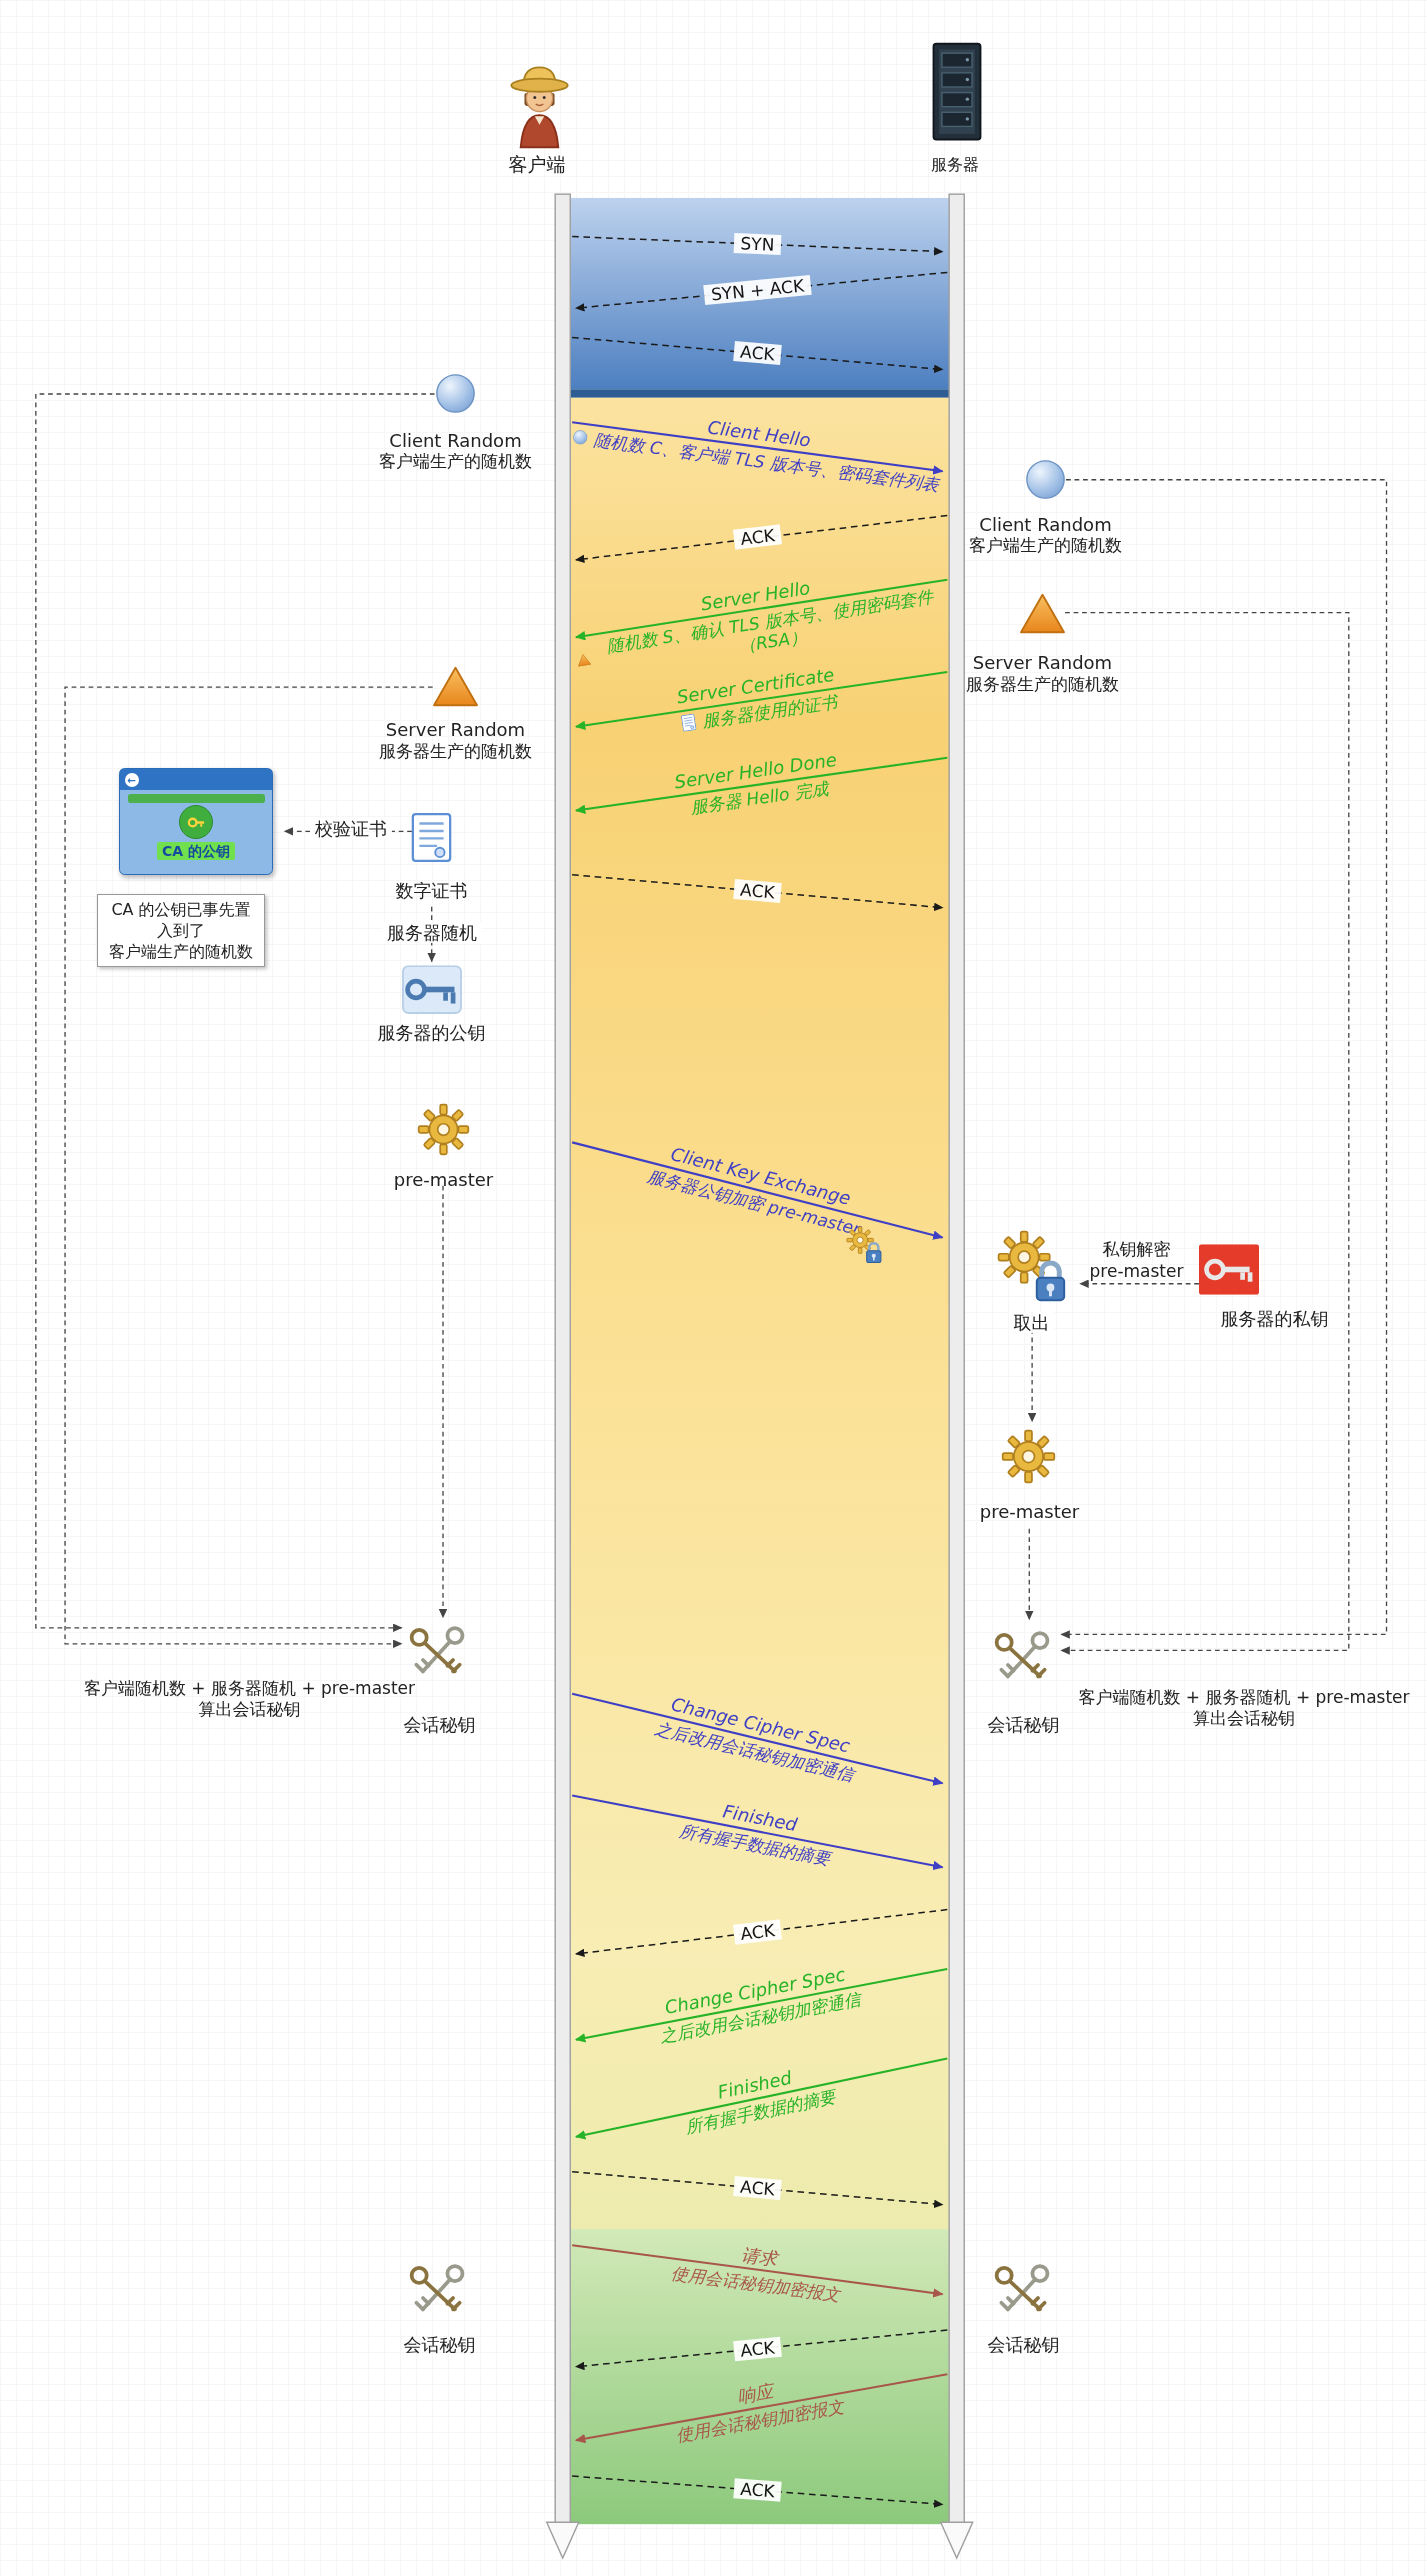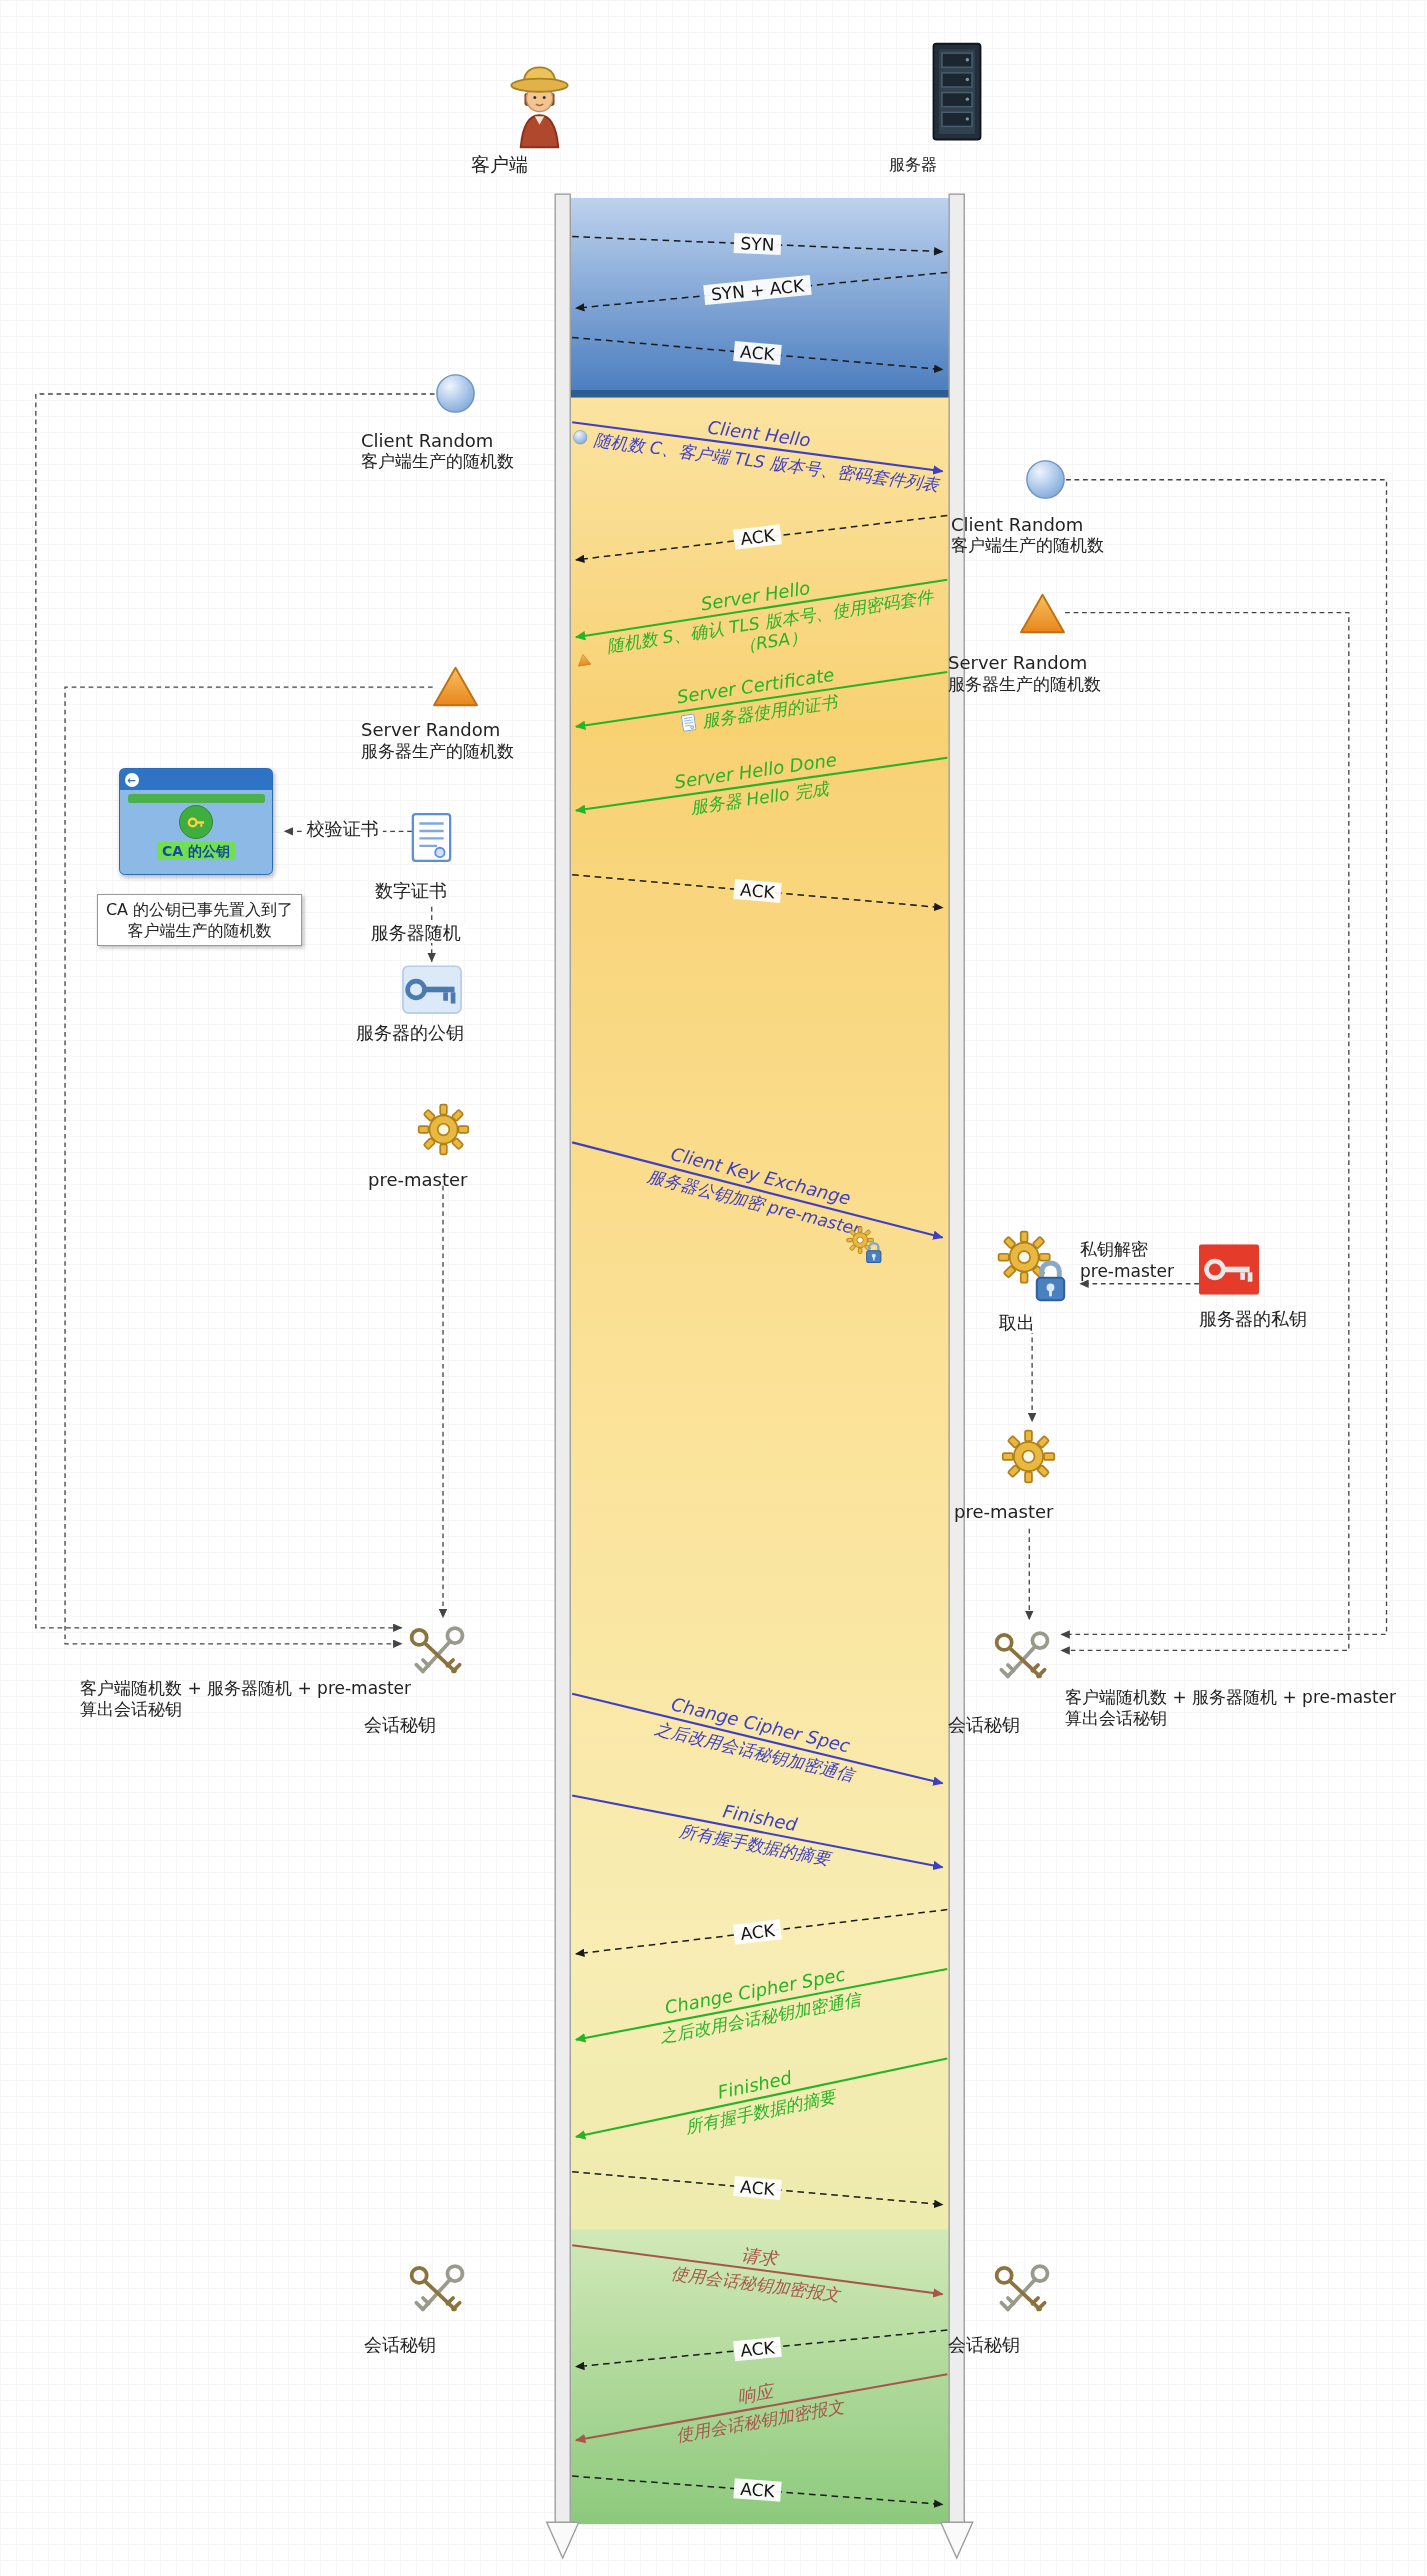--- a/index.html
+++ b/index.html
@@ -10,21 +10,21 @@
     background-color:#fff;
     background-image:
       linear-gradient(#f6f6f6 0.9px, transparent 0.9px),
       linear-gradient(90deg,#f6f6f6 0.9px, transparent 0.9px),
       linear-gradient(#eeeeee 0.9px, transparent 0.9px),
       linear-gradient(90deg,#eeeeee 0.9px, transparent 0.9px);
     background-size:16px 16px,16px 16px,80px 80px,80px 80px;
   }
   .abs{position:absolute}
   svg.layer{position:absolute;left:0;top:0}
-  .lbl{position:absolute;font-size:18px;line-height:21px;}
+  .lbl{position:absolute;font-size:18px;line-height:21px;text-align:center}
   .small{font-size:17px}
   .wbg{background:rgba(255,255,255,.93);padding:0 4.7px;display:inline-block}
   .msg{position:absolute;left:571px;width:373px;text-align:center;pointer-events:none}
   .msg.two{height:60px}
   .msg.one{height:26px;display:flex;align-items:center;justify-content:center}
   .m-title{position:absolute;left:0;right:0;bottom:50%;padding-bottom:2.8px;font-style:italic;font-size:18px;line-height:21px}
   .m-sub{position:absolute;left:0;right:0;top:50%;padding-top:3.8px;font-style:italic;font-size:17px;line-height:20px;display:flex;justify-content:center;align-items:center;gap:6.6px}
   .ack{background:rgba(255,255,255,.93);padding:0 6.6px;font-size:17px;color:#141414}
   .c-b{color:#3f3fc6}
   .c-g{color:#27b327}
@@ -396,21 +396,21 @@
     <div class="badge">
       <svg width="19" height="19" viewBox="0 0 20 20">
         <circle cx="6" cy="10" r="4" fill="none" stroke="#ffd23e" stroke-width="2.5"></circle>
         <rect x="9" y="8.7" width="9" height="2.6" fill="#ffd23e"></rect>
         <rect x="14" y="11" width="2" height="3.5" fill="#ffd23e"></rect>
       </svg>
     </div>
     <div class="calabel">CA 的公钥</div>
   </div>
 
-  <div class="notebox" style="left:97px;top:894px;width:205px">
+  <div class="notebox" style="left:97px;top:894px;width:168px">
     <div>CA 的公钥已事先置入到了</div>
     <div>客户端生产的随机数</div>
   </div>
 
   <div class="lbl" style="left:302px;top:818px;width:98px">
     <span class="wbg">校验证书</span></div>
 
   <svg class="abs" style="left:411px;top:812px" width="41" height="51" viewBox="0 0 44 54">
       <use href="#sym-cert"></use>
     </svg>

